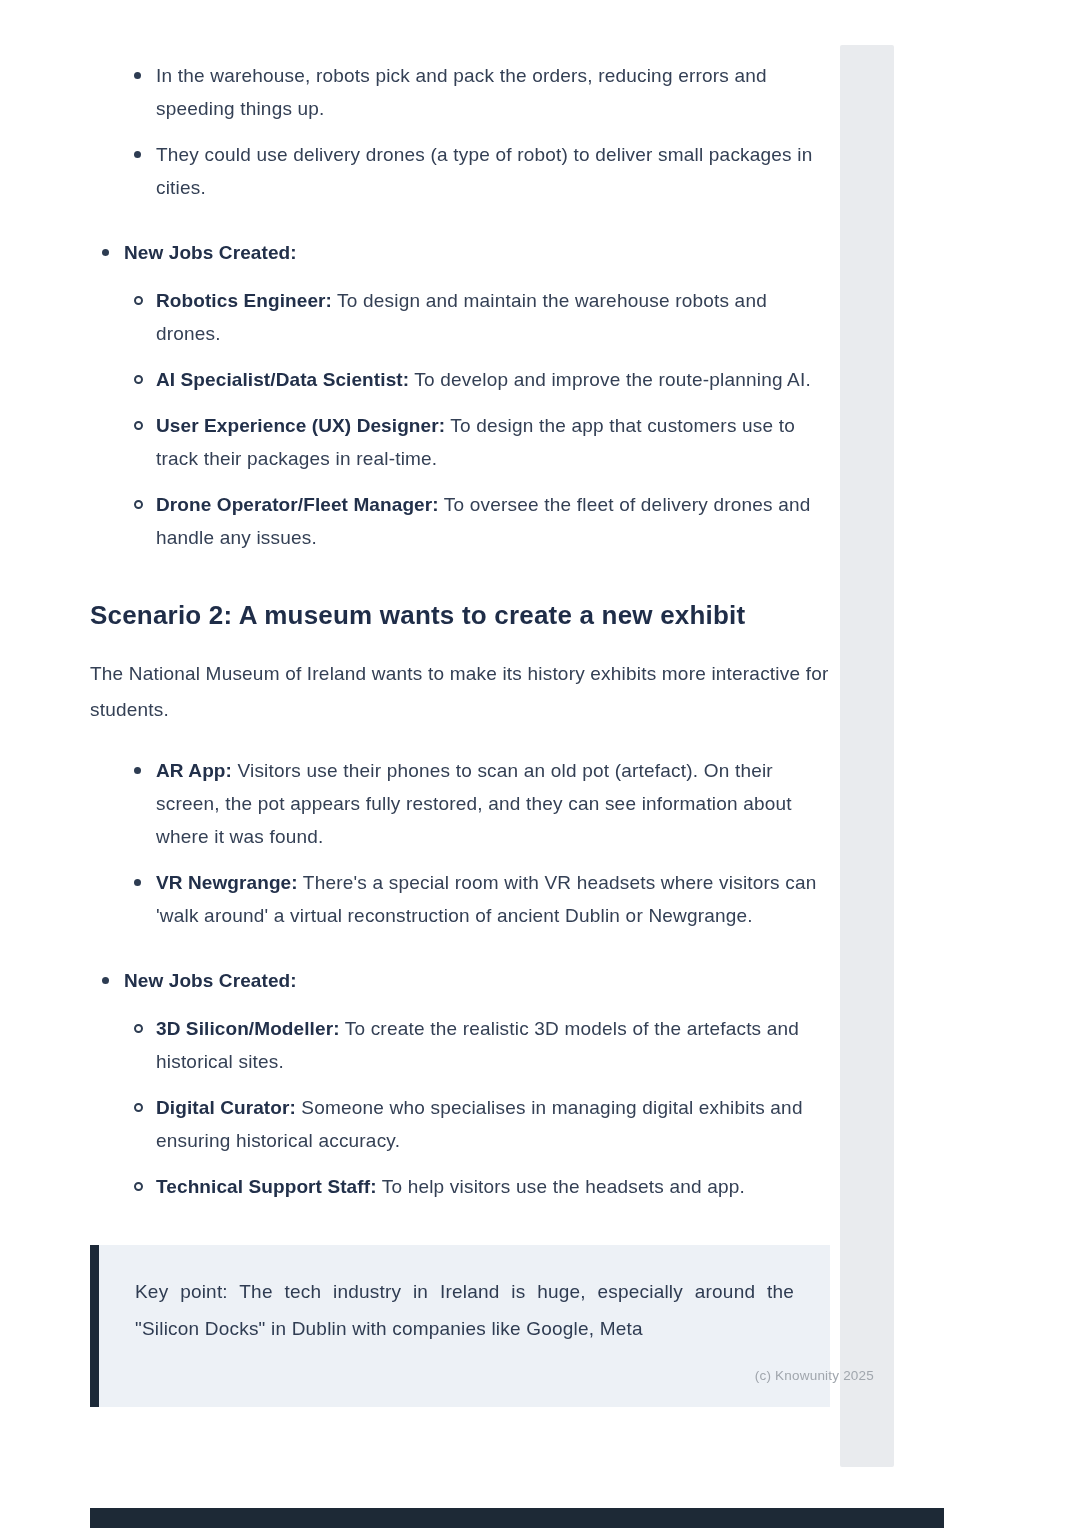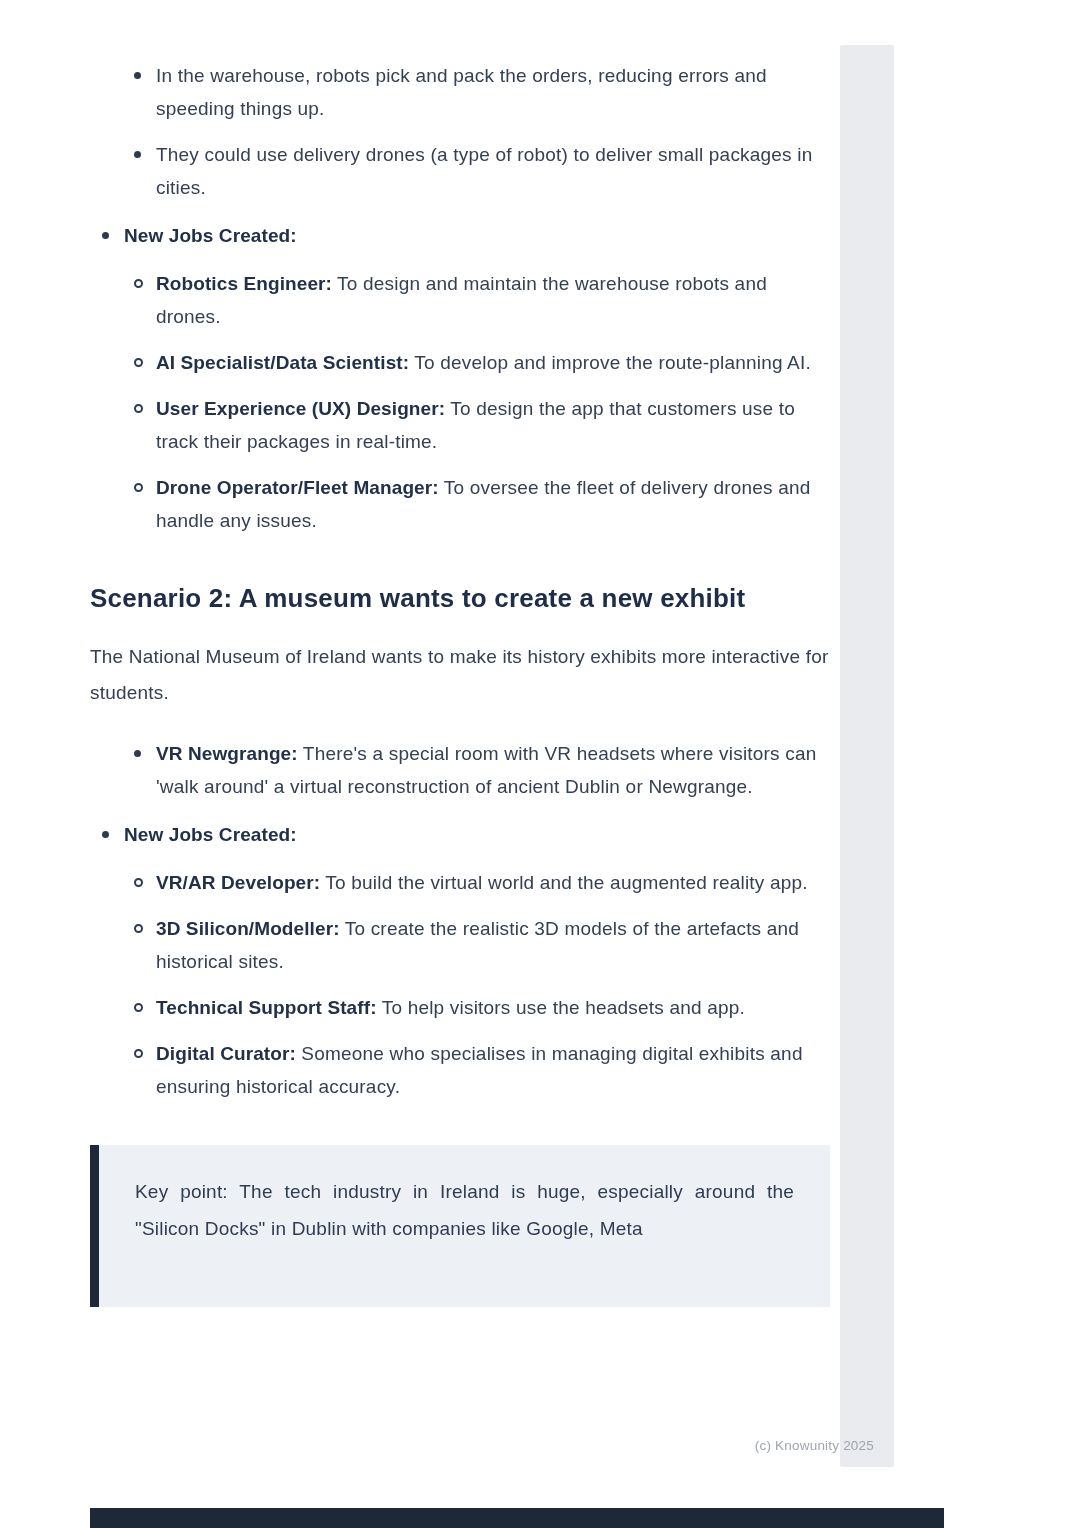--- a/index.html
+++ b/index.html
@@ -29,21 +29,21 @@
     top: 46px;
     left: 90px;
     width: 740px;
     font-size: 19px;
     line-height: 33px;
     letter-spacing: 0.2px;
   }
   .item { position: relative; }
   .l1 { padding-left: 34px; margin: 15px 0; }
   .l2 { padding-left: 66px; margin: 13px 0; }
-  .group-gap { margin-top: 15px; }
+  .group-gap { margin-top: 32px; }
   .marker { position: absolute; display: block; }
   .dot {
     width: 7px; height: 7px; border-radius: 50%;
     background: #2d3c52; top: 13px;
   }
   .ring {
     width: 9px; height: 9px; border-radius: 50%;
     border: 2px solid #2d3c52; box-sizing: border-box;
     background: transparent; top: 12px;
   }
@@ -66,21 +66,21 @@
     margin-top: 42px;
     background: #edf1f6;
     border-left: 9px solid #1c2938;
     padding: 28px 36px 60px 36px;
     line-height: 37px;
     text-align: justify;
     color: #2f3c52;
   }
   .watermark {
     position: absolute;
-    top: 1438px;
+    top: 1368px;
     right: 70px;
     font-size: 13.5px;
     color: #a0a6ad;
     letter-spacing: 0.2px;
   }
   .bottom-bar {
     position: absolute;
     left: 90px;
     right: 0;
     bottom: 0;
@@ -132,44 +132,44 @@
     </div>
 
     <h2>Scenario 2: A museum wants to create a new exhibit</h2>
 
     <p class="intro-paragraph">The National Museum of Ireland wants to make its history exhibits more interactive for students.</p>
 
 
     <div>
       <div class="item l2">
         <span class="marker dot"></span>
+        <strong>AR App:</strong><span> Visitors use their phones to scan an old pot (artefact). On their screen, the pot appears fully restored, and they can see information about where it was found.</span>
+      </div>
+      <div class="item l2">
+        <span class="marker dot"></span>
         <strong>VR Newgrange:</strong><span> There's a special room with VR headsets where visitors can 'walk around' a virtual reconstruction of ancient Dublin or Newgrange.</span>
       </div>
     </div>
 
     <div class="item l1 group-gap">
       <span class="marker dot"></span>
       <strong>New Jobs Created:</strong>
     </div>
     <div>
       <div class="item l2">
         <span class="marker ring"></span>
-        <strong>VR/AR Developer:</strong><span> To build the virtual world and the augmented reality app.</span>
-      </div>
-      <div class="item l2">
-        <span class="marker ring"></span>
         <strong>3D Silicon/Modeller:</strong><span> To create the realistic 3D models of the artefacts and historical sites.</span>
       </div>
       <div class="item l2">
         <span class="marker ring"></span>
-        <strong>Technical Support Staff:</strong><span> To help visitors use the headsets and app.</span>
+        <strong>Digital Curator:</strong><span> Someone who specialises in managing digital exhibits and ensuring historical accuracy.</span>
       </div>
       <div class="item l2">
         <span class="marker ring"></span>
-        <strong>Digital Curator:</strong><span> Someone who specialises in managing digital exhibits and ensuring historical accuracy.</span>
+        <strong>Technical Support Staff:</strong><span> To help visitors use the headsets and app.</span>
       </div>
     </div>
 
     <div class="callout">
       <span>Key point: The tech industry in Ireland is huge, especially around the "Silicon Docks" in Dublin with companies like Google, Meta</span>
     </div>
 
   </div>
 
   <div class="watermark">(c) Knowunity 2025</div>

